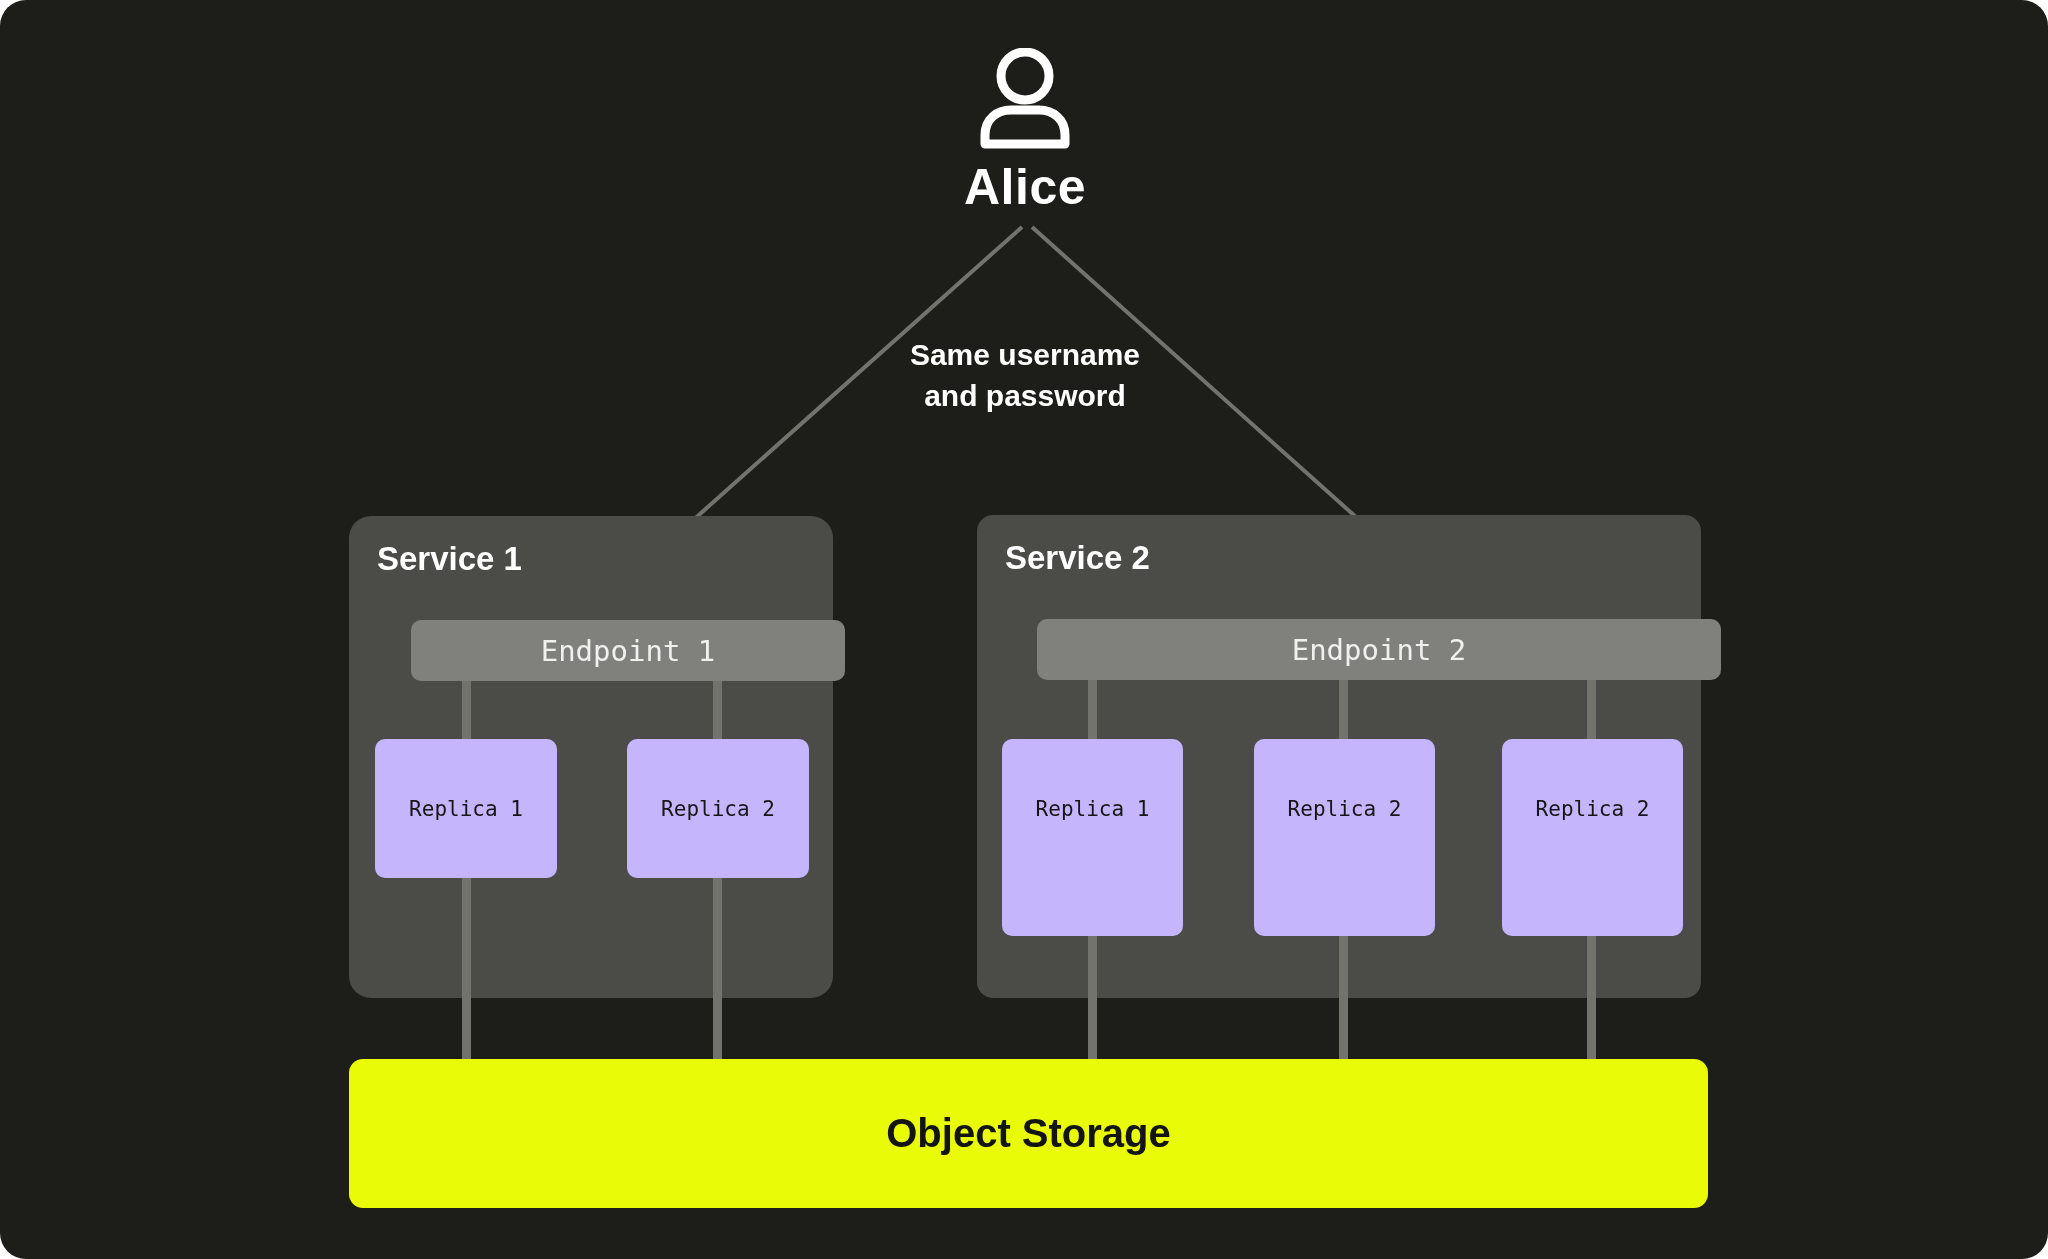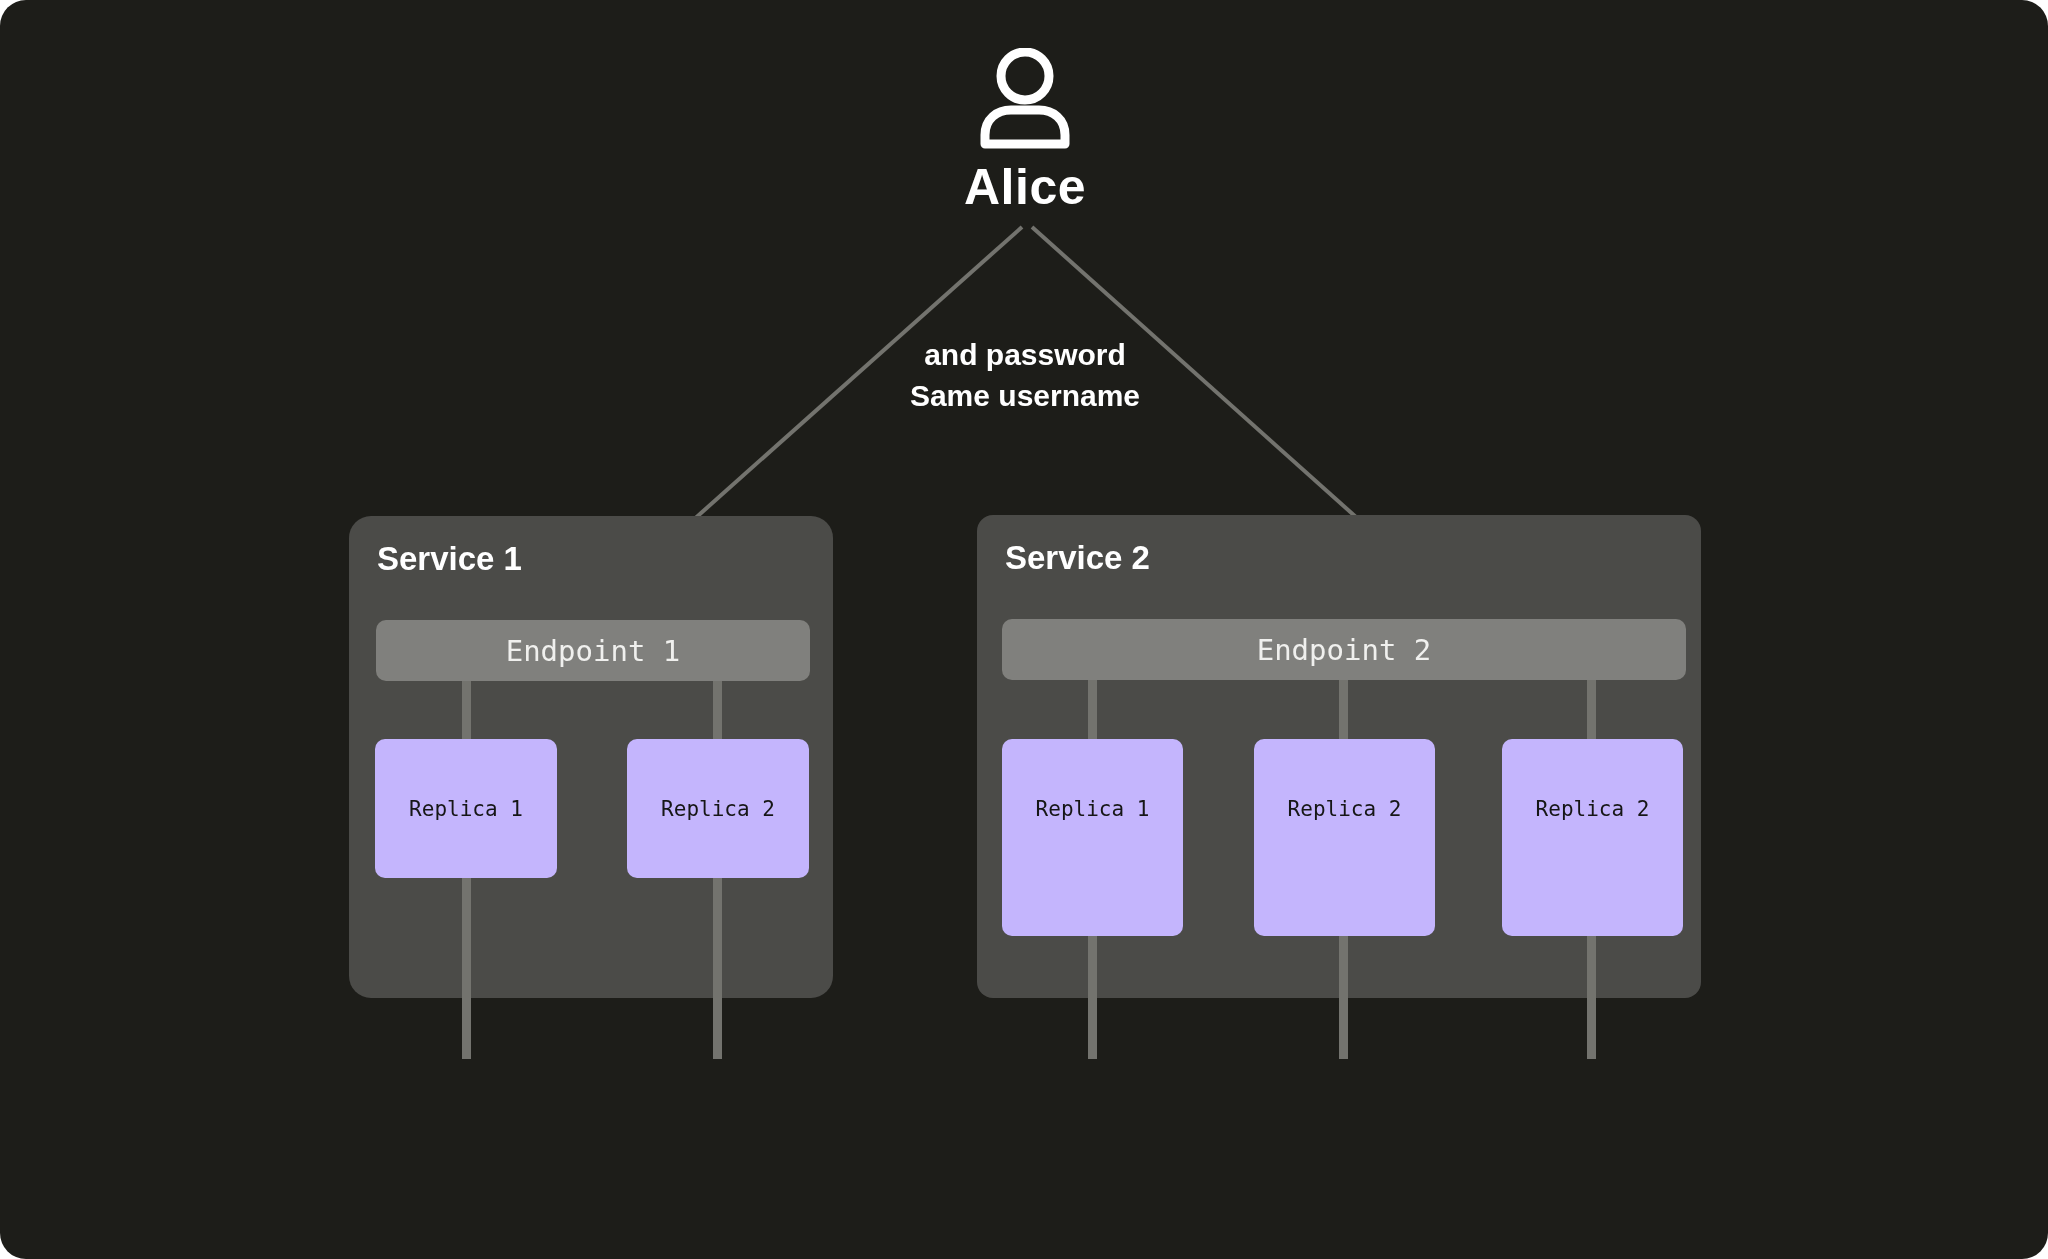--- a/index.html
+++ b/index.html
@@ -82,20 +82,21 @@
     position: absolute;
     background: #80807d;
     border-radius: 10px;
     color: #f0f0ee;
     font-family: "DejaVu Sans Mono", "Liberation Mono", monospace;
     font-size: 29px;
     display: flex;
     align-items: center;
     justify-content: center;
     z-index: 3;
+    margin-left: 35px;
   }
   .endpoint1 { left: 27px; top: 104px; width: 434px; height: 61px; }
   .endpoint2 { left: 25px; top: 104px; width: 684px; height: 61px; }
 
   .replica {
     position: absolute;
     background: #c4b5fd;
     border-radius: 10px;
     color: #161616;
     font-family: "DejaVu Sans Mono", "Liberation Mono", monospace;
@@ -161,22 +162,22 @@
     <defs>
       <marker id="arrowhead" markerWidth="12" markerHeight="12" refX="8" refY="5" orient="auto">
         <path d="M1,1 L9,5 L1,9" fill="none" stroke="#73736e" stroke-width="2"></path>
       </marker>
     </defs>
     <line x1="1022" y1="227" x2="599" y2="604" stroke="#73736e" stroke-width="4" marker-end="url(#arrowhead)"></line>
     <line x1="1032" y1="227" x2="1452" y2="603" stroke="#73736e" stroke-width="4" marker-end="url(#arrowhead)"></line>
   </svg>
 
   <div class="annotation">
+    <div>Same username</div>
     <div>and password</div>
-    <div>Same username</div>
   </div>
 
   <div class="service service1">
     <div class="service-title">Service 1</div>
     <div class="endpoint endpoint1">Endpoint 1</div>
     <div class="replica p1">Replica 1</div>
     <div class="replica p2">Replica 2</div>
   </div>
 
   <div class="service service2">
@@ -186,14 +187,15 @@
     <div class="replica p2">Replica 2</div>
     <div class="replica p3">Replica 2</div>
   </div>
 
   <div class="vline vl1"></div>
   <div class="vline vl2"></div>
   <div class="vline vl3"></div>
   <div class="vline vl4"></div>
   <div class="vline vl5"></div>
 
+  <div class="storage">Object Storage</div>
 
 </div>
 
 </body></html>

